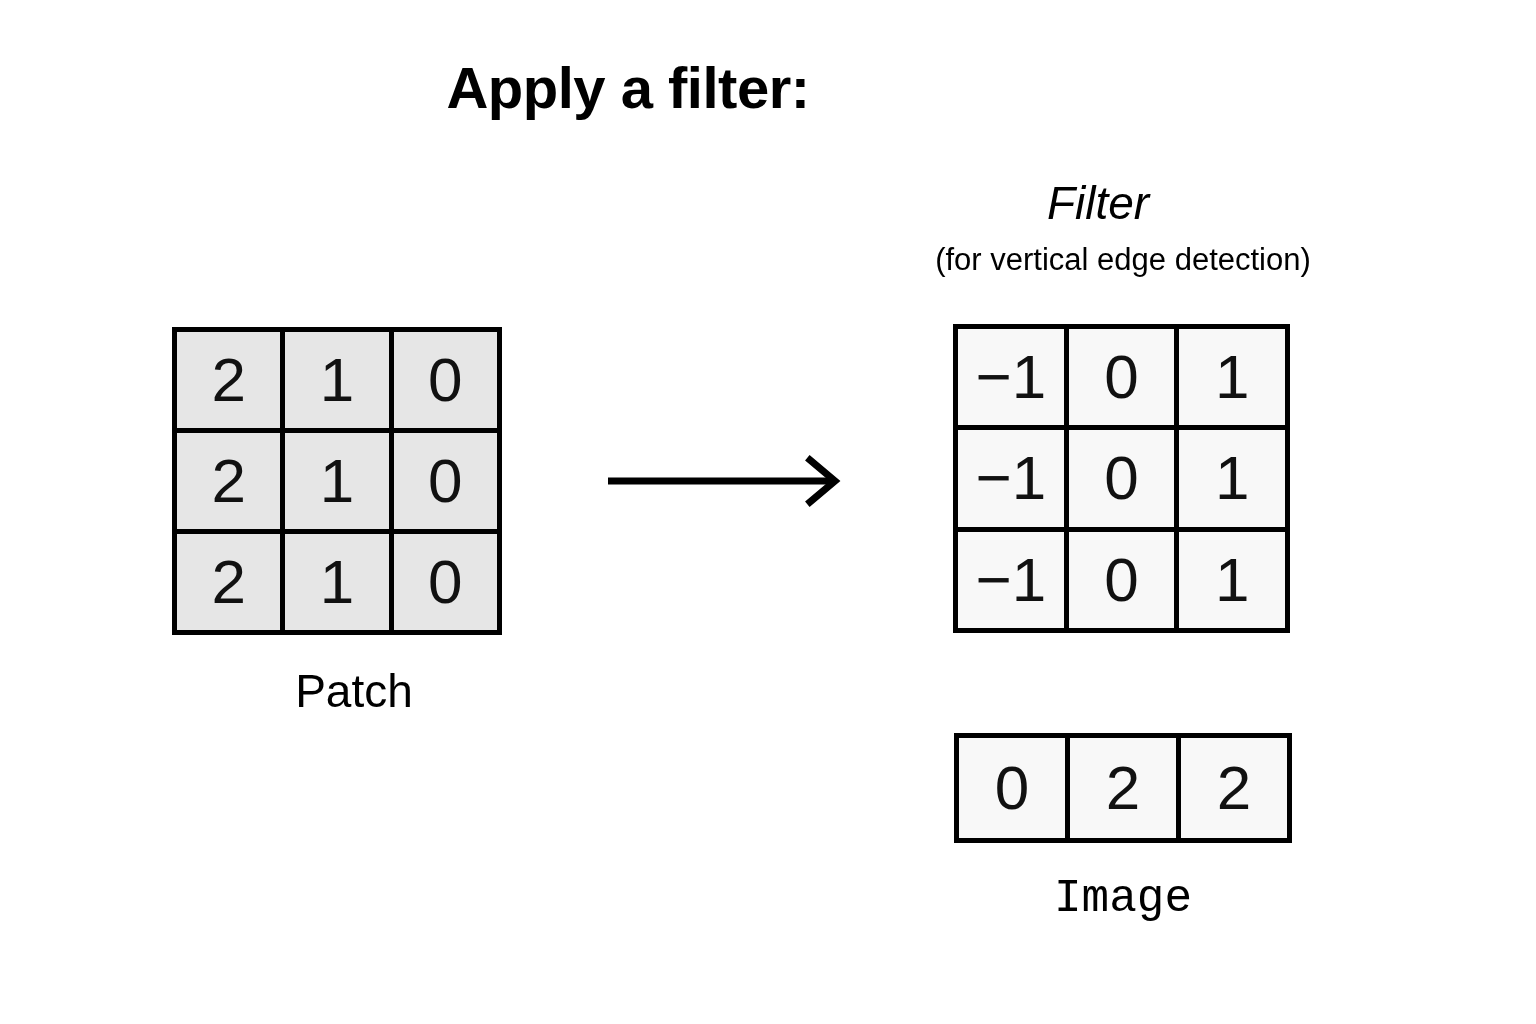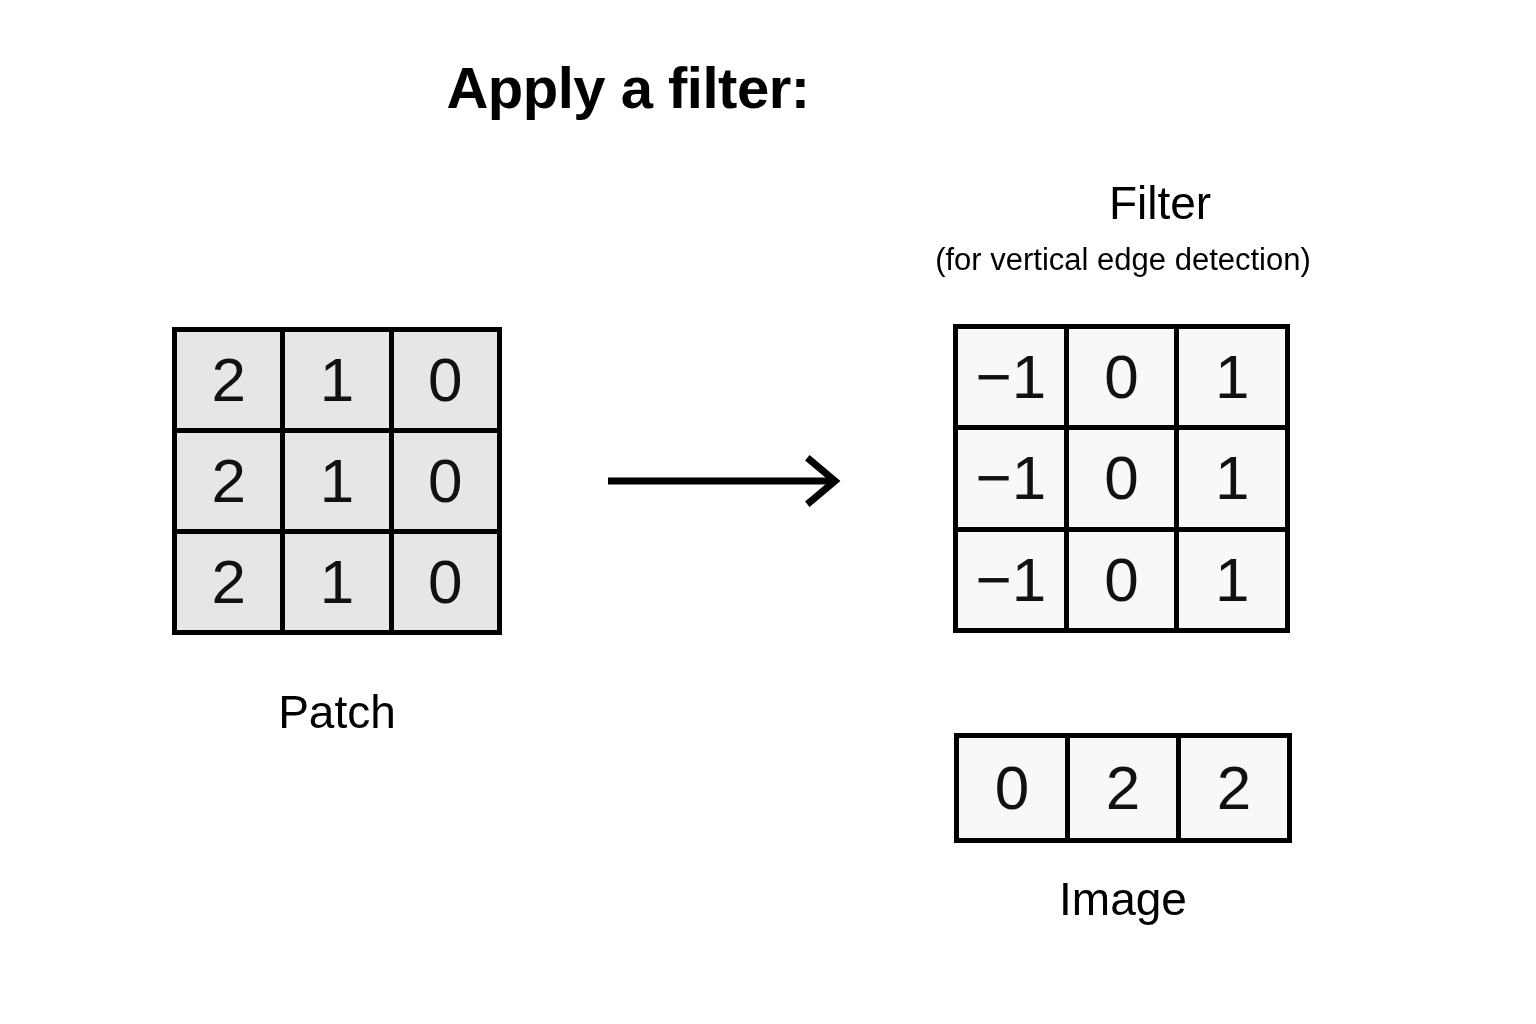--- a/index.html
+++ b/index.html
@@ -87,34 +87,35 @@
   .caption {
     position: absolute;
     text-align: center;
     font-size: 46px;
     font-weight: 400;
     line-height: 1.12;
     color: #000000;
     white-space: nowrap;
   }
   #patch-caption {
-    left: 172px;
+    left: 189px;
     top: 666px;
     width: 330px;
-    margin-top: 21px;
   }
   #image-caption {
     left: 954px;
     top: 874px;
     width: 338px;
+    font-family: Liberation Mono, monospace;
   }
   #filter-heading {
-    left: 860px;
+    left: 798px;
     top: 178px;
     width: 600px;
+    font-style: italic;
   }
   #filter-sub {
     left: 723px;
     top: 243px;
     width: 800px;
     font-size: 31px;
   }
 
   
   #arrow {

